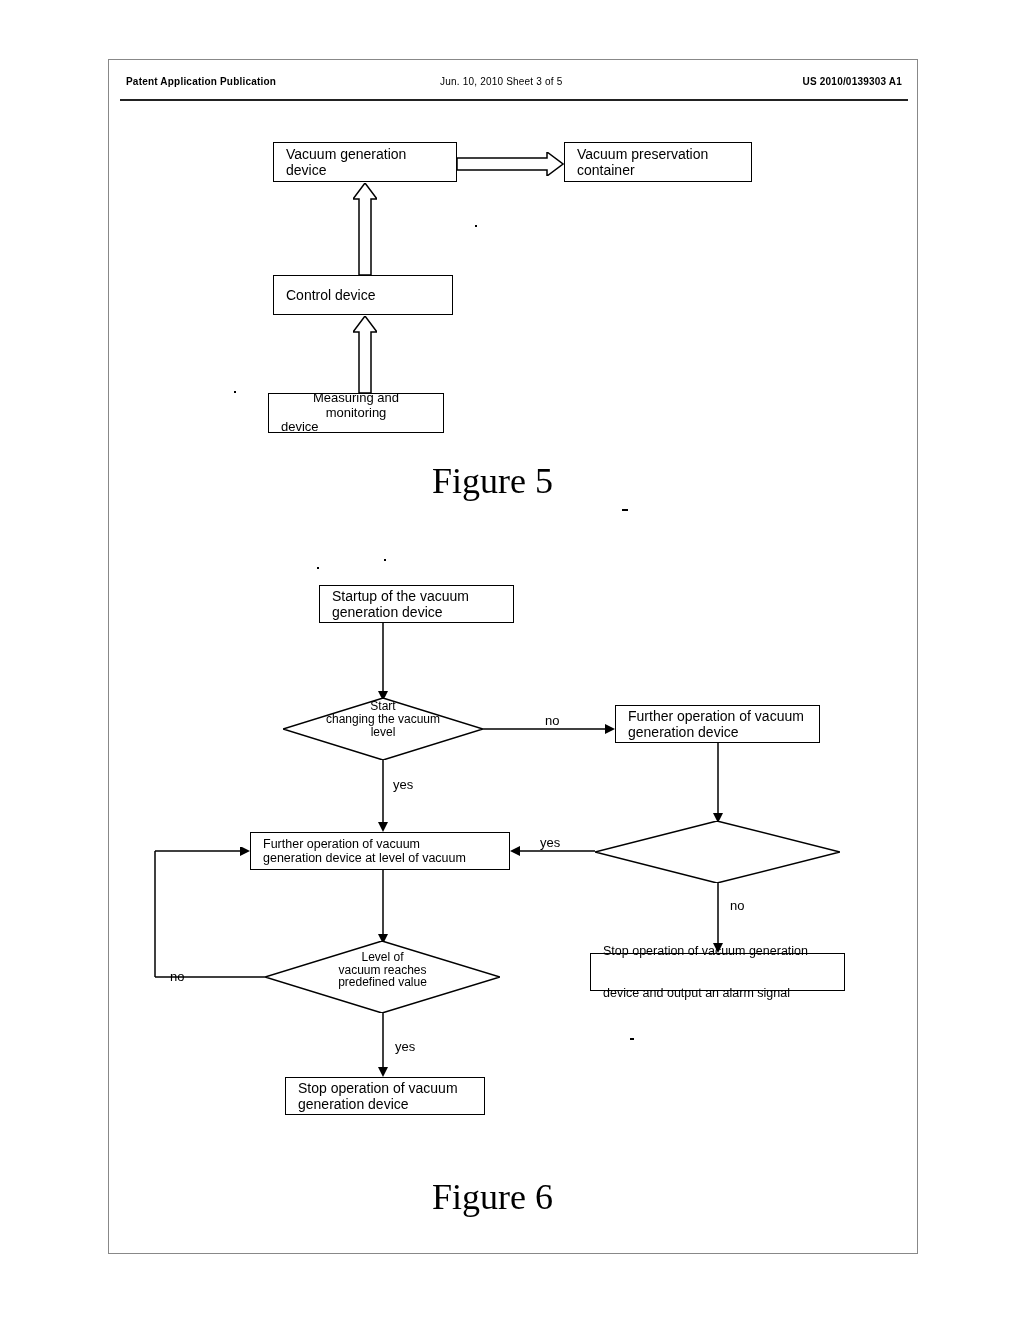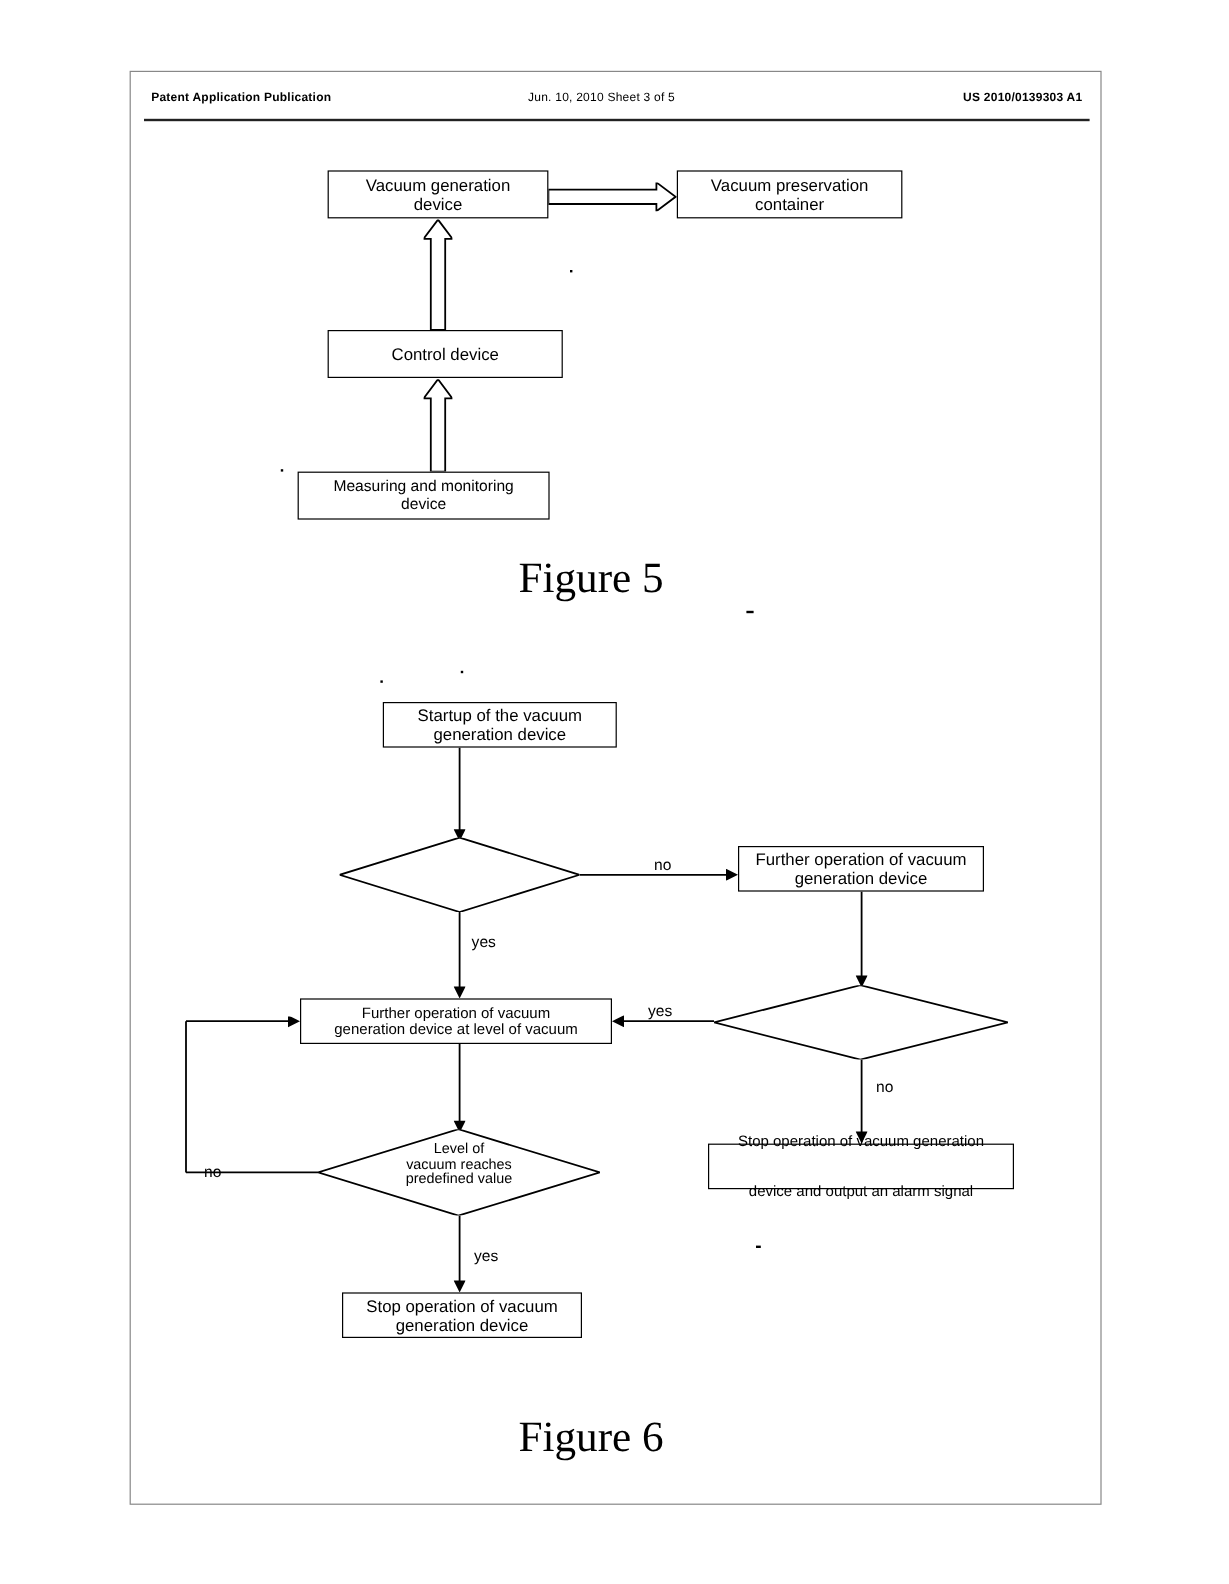--- a/index.html
+++ b/index.html
@@ -42,21 +42,21 @@
     border-top: 2px solid #222;
   }
   .abs { position: absolute; }
   .box {
     border: 1.5px solid #000;
     background: #fff;
     text-align: center;
     display: flex;
     flex-direction: column;
     justify-content: center;
-    align-items: center;
+    align-items: flex-start;
     font-size: 14px;
     line-height: 1.15;
     padding: 2px 12px;
     box-sizing: border-box;
   }
   .fig-label {
     font-family: Liberation Serif, serif;
     font-size: 36px;
     font-weight: normal;
     text-align: right;
@@ -78,25 +78,25 @@
   <div class="box abs" style="left:273px; top:142px; width:184px; height:40px;">
     <div>Vacuum generation</div>
     <div>device</div>
   </div>
 
   <div class="box abs" style="left:564px; top:142px; width:188px; height:40px;">
     <div>Vacuum preservation</div>
     <div>container</div>
   </div>
 
-  <div class="box abs" style="left:273px; top:275px; width:196px; height:40px;">
+  <div class="box abs" style="left:273px; top:275px; width:180px; height:40px;">
     <div>Control device</div>
   </div>
 
-  <div class="box abs" style="left:248px; top:393px; width:210px; height:40px;">
+  <div class="box abs" style="left:268px; top:393px; width:176px; height:40px;">
     <div class="small-text">Measuring and monitoring</div>
     <div class="small-text">device</div>
   </div>
 
   <svg class="abs" style="left:457px; top:152px;" width="107" height="24">
     <polygon points="0,6 90,6 90,0 106,12 90,24 90,18 0,18" fill="none" stroke="#000" stroke-width="1.5"></polygon>
   </svg>
 
   <svg class="abs" style="left:353px; top:183px;" width="24" height="92">
     <polygon points="12,0 24,16 18,16 18,92 6,92 6,16 0,16" fill="none" stroke="#000" stroke-width="1.5"></polygon>
@@ -123,20 +123,25 @@
     </div>
 
     <svg class="abs" style="left:258px; top:38px;" width="10" height="78">
       <line x1="5" y1="0" x2="5" y2="70" stroke="#000" stroke-width="1.5"></line>
       <polygon points="5,78 0,68 10,68" fill="#000"></polygon>
     </svg>
 
     <svg class="abs" style="left:163px; top:113px;" width="200" height="62">
       <polygon points="100,0 200,31 100,62 0,31" fill="#fff" stroke="#000" stroke-width="1.5"></polygon>
     </svg>
+    <div class="abs" style="left:163px; top:115px; width:200px; text-align:center; font-size:12px; line-height:1.1;">
+      <div>Start</div>
+      <div>changing the vacuum</div>
+      <div>level</div>
+    </div>
 
     <div class="abs" style="left:425px; top:128px; font-size:13px;">no</div>
 
     <div class="abs" style="left:273px; top:192px; font-size:13px;">yes</div>
 
     <svg class="abs" style="left:363px; top:139px;" width="132" height="10">
       <line x1="0" y1="5" x2="124" y2="5" stroke="#000" stroke-width="1.5"></line>
       <polygon points="132,5 122,0 122,10" fill="#000"></polygon>
     </svg>
 

